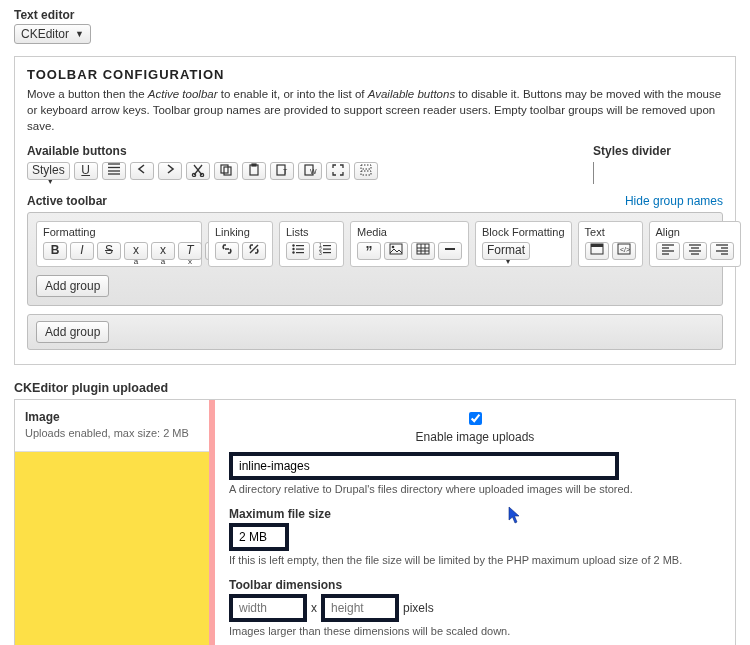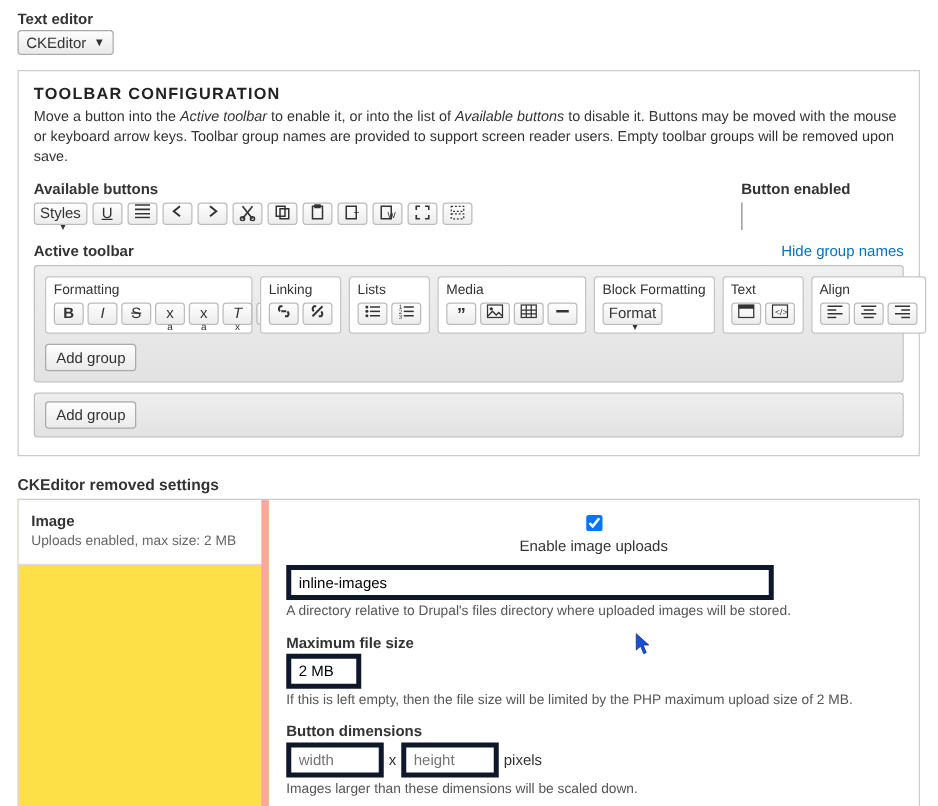--- a/index.html
+++ b/index.html
@@ -55,27 +55,27 @@
 <label class="field-label">Text editor</label>
 <div class="select-wrap">
   <span>CKEditor</span>
   <span class="tri">▼</span>
 </div>
 
 
 <div class="panel">
   <div class="panel-title">TOOLBAR CONFIGURATION</div>
   <div class="panel-desc">
-    <span>Move a button into the </span><i>Active toolbar</i><span> to enable it, or into the list of </span><i>Available buttons</i><span> to disable it. Buttons may be moved with the mouse or keyboard arrow keys. Toolbar group names are provided to support screen reader users. Empty toolbar groups will be removed upon save.</span>
+    <span>Move a button then the </span><i>Active toolbar</i><span> to enable it, or into the list of </span><i>Available buttons</i><span> to disable it. Buttons may be moved with the mouse or keyboard arrow keys. Toolbar group names are provided to support screen reader users. Empty toolbar groups will be removed upon save.</span>
   </div>
 
   <div class="row-head">
     <div class="subhead">Available buttons</div>
     <div class="divider-col">
-      <div class="subhead">Button enabled</div>
+      <div class="subhead">Styles divider</div>
     </div>
   </div>
 
   <div style="display:flex; justify-content:space-between; align-items:flex-start;">
     <div class="btnrow">
       <span class="tb-btn">
         <span>Styles</span>
         <span class="tri">▾</span>
       </span>
       <span class="tb-btn">
@@ -334,41 +334,41 @@
     </div>
     <span class="add-group-btn">Add group</span>
   </div>
 
   <div class="toolbar-box secondary">
     <span class="add-group-btn" style="margin-top:0">Add group</span>
   </div>
 </div>
 
 
-<div class="section-head">CKEditor removed settings</div>
+<div class="section-head">CKEditor plugin uploaded</div>
 <div class="tab-container">
   <div class="tab-side">
     <div class="tab-item">
       <div class="tname">Image</div>
       <div class="tdesc">Uploads enabled, max size: 2 MB</div>
     </div>
   </div>
   <div class="tab-content">
     <div class="chk-row">
       <input type="checkbox" checked="" style="">
       <span>Enable image uploads</span>
     </div>
     <input class="txt-input full" value="inline-images" style="">
     <div class="hint">A directory relative to Drupal's files directory where uploaded images will be stored.</div>
 
     <label class="fld-label" style="margin-top:12px">Maximum file size</label>
     <input class="txt-input sm" value="2 MB" style="">
     <div class="hint">If this is left empty, then the file size will be limited by the PHP maximum upload size of 2 MB.</div>
 
-    <label class="fld-label" style="margin-top:12px">Button dimensions</label>
+    <label class="fld-label" style="margin-top:12px">Toolbar dimensions</label>
     <div class="dim-row">
       <input class="txt-input xs" placeholder="width" style="">
       <span>x</span>
       <input class="txt-input xs" placeholder="height" style="">
       <span>pixels</span>
     </div>
     <div class="hint">Images larger than these dimensions will be scaled down.</div>
   </div>
 </div>
 

